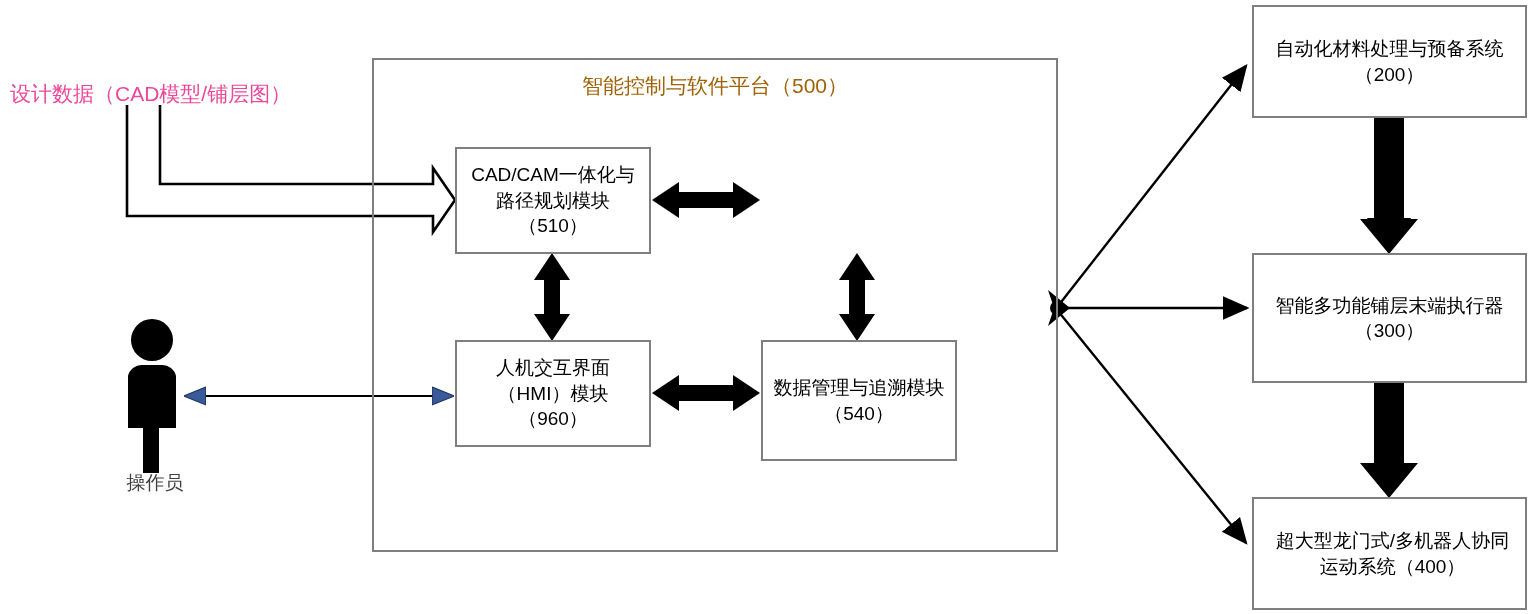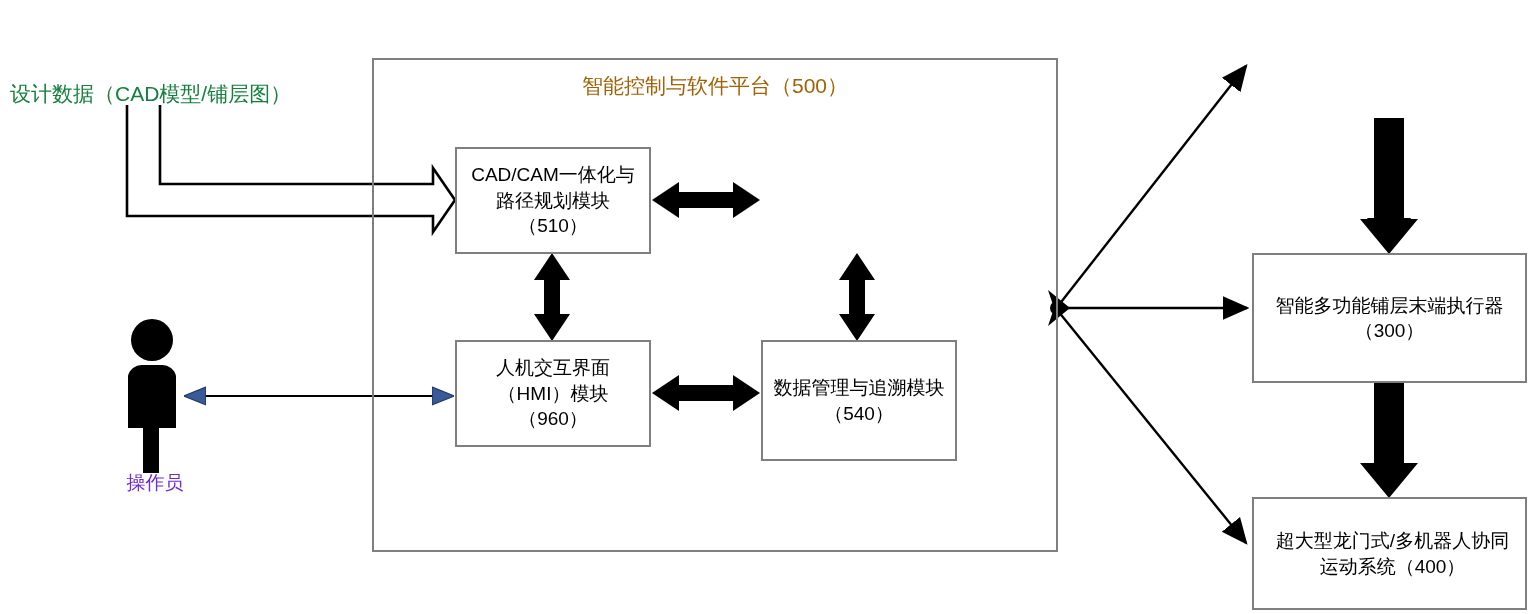--- a/index.html
+++ b/index.html
@@ -56,27 +56,27 @@
     padding: 2px 6px;
   }
   .system-box {
     border: 2px solid #7f7f7f;
     font-size: 19px;
     line-height: 1.34;
     padding: 2px 8px;
   }
   .free-label {
     position: absolute;
-    color: #15803d;
+    color: #ec4899;
     font-size: 21px;
     line-height: 1.35;
   }
   .actor-label {
     position: absolute;
-    color: #6d28d9;
+    color: #404040;
     font-size: 19px;
     text-align: center;
     width: 160px;
   }
   .actor-figure {
     position: absolute;
   }
 </style>
 </head>
 <body>
@@ -159,18 +159,19 @@
     <div class="platform-title">智能控制与软件平台（500）</div>
   </div>
 
   <div class="node module-box" style="left:455px; top:147px; width:196px; height:107px;">CAD/CAM一体化与路径规划模块（510）</div>
 
 
   <div class="node module-box" style="left:455px; top:340px; width:196px; height:107px;">人机交互界面（HMI）模块（960）</div>
 
   <div class="node module-box" style="left:761px; top:340px; width:196px; height:121px;">数据管理与追溯模块（540）</div>
 
+  <div class="node system-box" style="left:1252px; top:5px; width:275px; height:113px;">自动化材料处理与预备系统（200）</div>
 
   <div class="node system-box" style="left:1252px; top:253px; width:275px; height:130px;">智能多功能铺层末端执行器（300）</div>
 
   <div class="node system-box" style="left:1252px; top:497px; width:275px; height:113px;padding-left:14px;">超大型龙门式/多机器人协同运动系统（400）</div>
 
 </div>
 
 </body></html>

